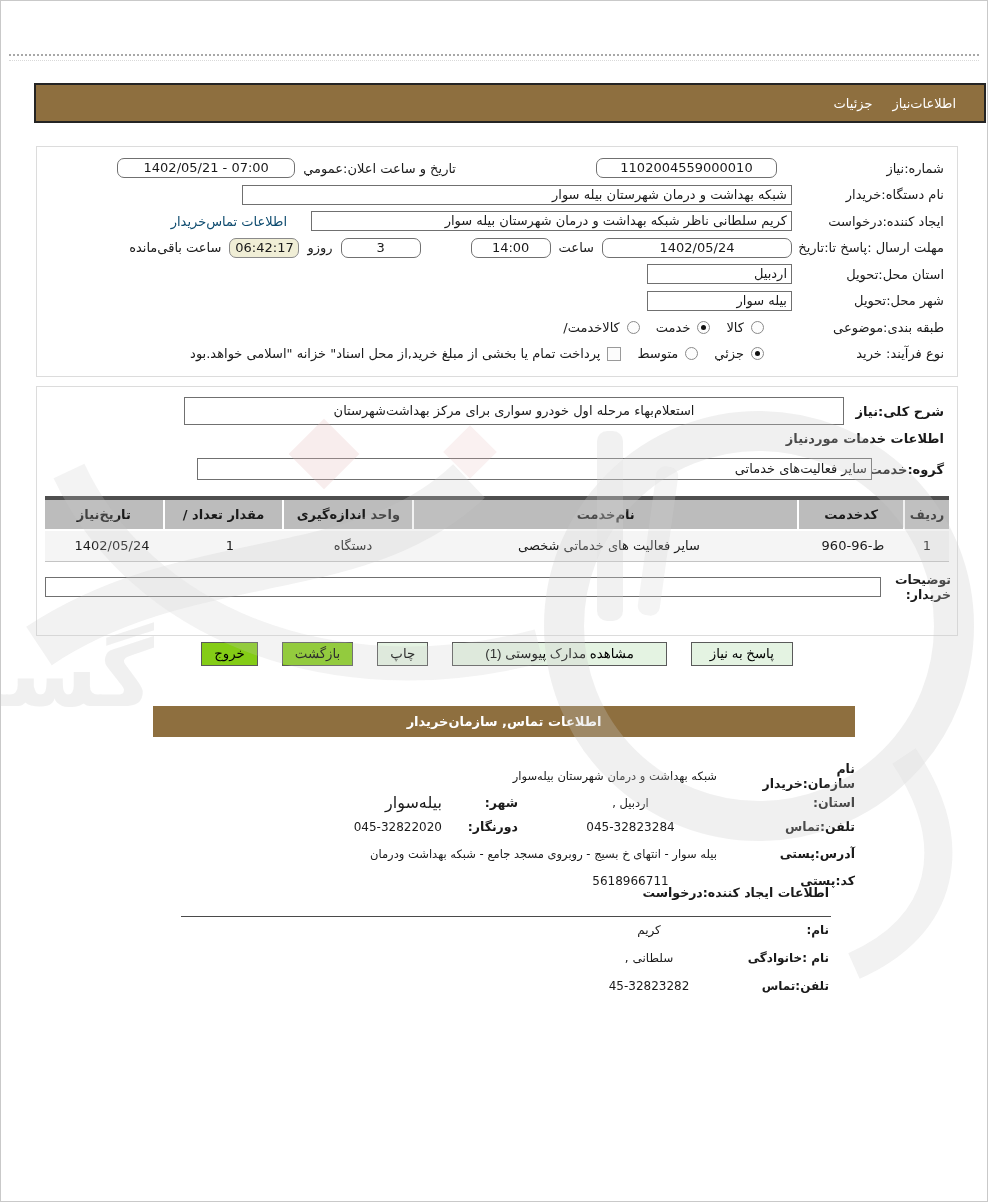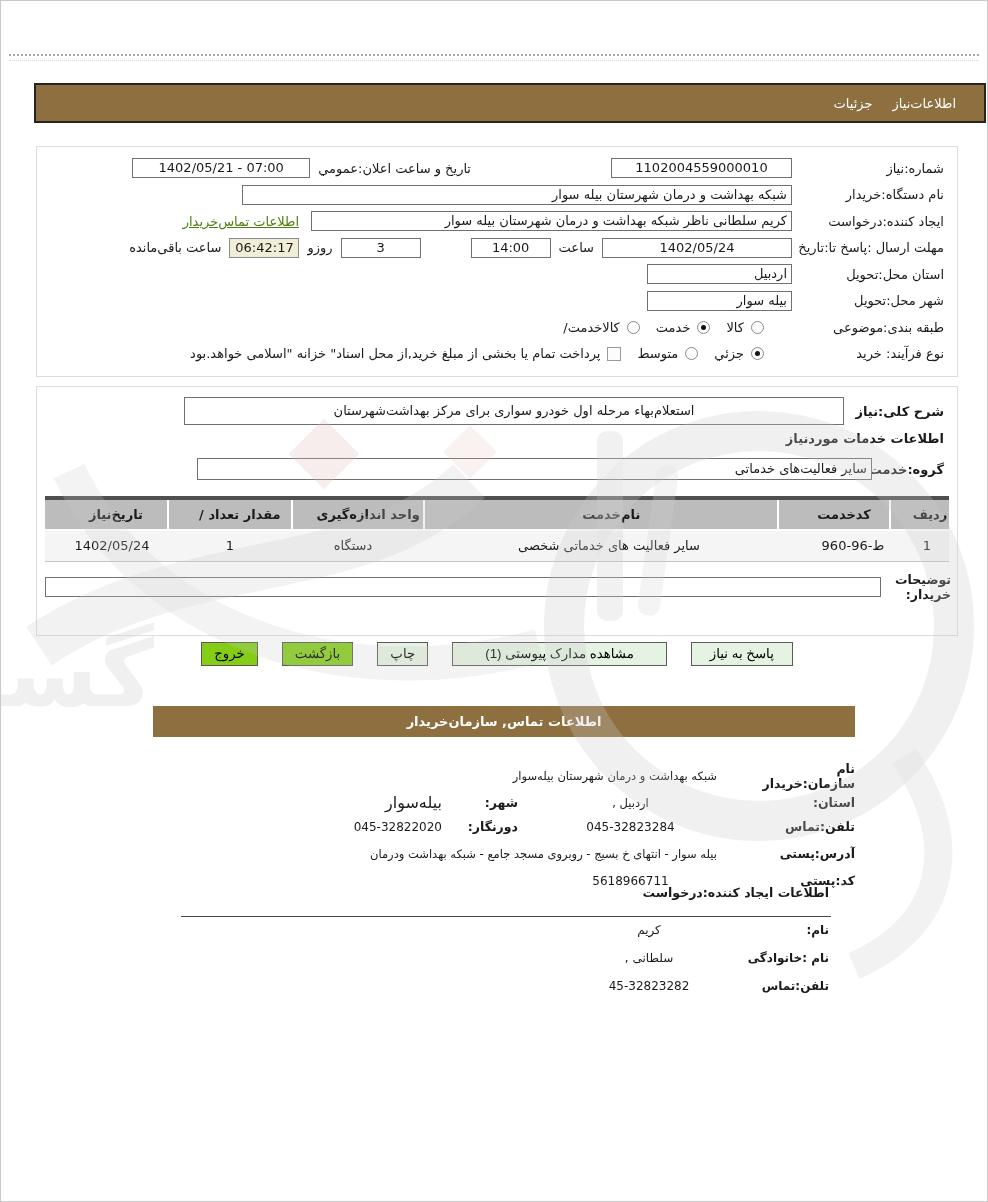--- a/index.html
+++ b/index.html
@@ -15,50 +15,50 @@
   .tab{cursor:pointer;}
   
   .panel{position:absolute;left:35px;width:922px;border:1px solid #dcdcdc;box-sizing:border-box;background:transparent;}
   .panel1{top:145px;height:231px;padding-top:8px;}
   .panel2{top:385px;height:250px;padding-top:10px;}
   .frow{display:flex;align-items:center;height:26.5px;padding-right:13px;}
   .flabel{width:152px;flex:none;}
   .input{border:1px solid #707070;background:#fff;height:20px;line-height:18px;box-sizing:border-box;
          padding:0 4px;white-space:nowrap;overflow:hidden;}
   .ltr{direction:ltr;unicode-bidi:isolate;}
-  .center{text-align:center;}
-  .w181{width:181px;}
+  .center{text-align:center;border-radius:7px;}
+  .w181{width:181px;margin-right:15px;}
   .w178{width:178px;margin-right:8px;}
   .w550{width:550px;}
   .w481{width:481px;}
   .w190{width:190px;}
   .w80{width:80px;}
   .w145{width:145px;}
   .w70{width:70px;}
   .gap140{margin-right:140px;}
   .gap50{margin-right:50px;}
   .mlbl{margin:0 8px;}
   .countdown{background:#F0EED6;border:1px solid #8a8a8a;}
-  .link{color:#4d7c0f;margin-right:12px;cursor:pointer;text-decoration:underline;}
+  .link{color:#0c4a6e;margin-right:24px;cursor:pointer;}
   .radio{width:13px;height:13px;border-radius:50%;border:1px solid #8a8a8a;background:#fdfdfd;
          display:inline-block;position:relative;flex:none;box-sizing:border-box;}
   .radio.checked::after{content:"";position:absolute;left:3px;top:3px;width:5px;height:5px;border-radius:50%;background:#111;}
   .checkbox{width:12px;height:12px;border:1px solid #9a9a9a;background:#fcfcfc;display:inline-block;flex:none;}
   .rgroup{display:flex;align-items:center;gap:7px;margin-right:16px;}
   .rgroup.first{margin-right:28px;}
   
   .drow{display:flex;align-items:center;padding-right:13px;margin-bottom:4px;}
   .dlabel{font-weight:bold;width:100px;flex:none;}
   .descbox{width:660px;height:28px;line-height:26px;text-align:center;}
   .sheading{font-weight:bold;padding-right:13px;margin:6px 0 12px;}
   .glabel{font-weight:bold;width:72px;flex:none;}
   .groupbox{width:675px;height:22px;line-height:20px;}
   .tblwrap{width:904px;margin:16px auto 0;}
   .thead{display:flex;border-top:4px solid #4f4f4f;}
-  .th{background:#BCBCBC;font-weight:bold;height:29px;line-height:29px;text-align:center;margin-left:2px;padding-left:20px;}
+  .th{background:#BCBCBC;font-weight:bold;height:29px;line-height:29px;text-align:center;margin-left:2px;}
   .th:last-child{margin-left:0;}
   .trow{display:flex;background:#f5f5f5;border-bottom:1px solid #c4c4c4;margin-top:2px;}
   .td{height:30px;line-height:30px;text-align:center;}
   .c1{width:44px}.c2{width:104px}.c3{width:384px}.c4{width:128px}.c5{width:118px}.c6{width:118px}
   .nrow{display:flex;align-items:center;margin-top:10px;padding-right:6px;}
   .nlabel{width:64px;flex:none;font-weight:bold;font-size:12.5px;line-height:15px;text-align:right;}
   .ninput{flex:1;height:20px;margin:0 6px 0 8px;}
   
   .btnrow{position:absolute;top:641px;left:35px;width:922px;display:flex;justify-content:center;gap:24px;}
   .btn{height:24px;line-height:22px;padding:0 12px;border:1px solid #5a5a5a;box-sizing:border-box;cursor:pointer;}

